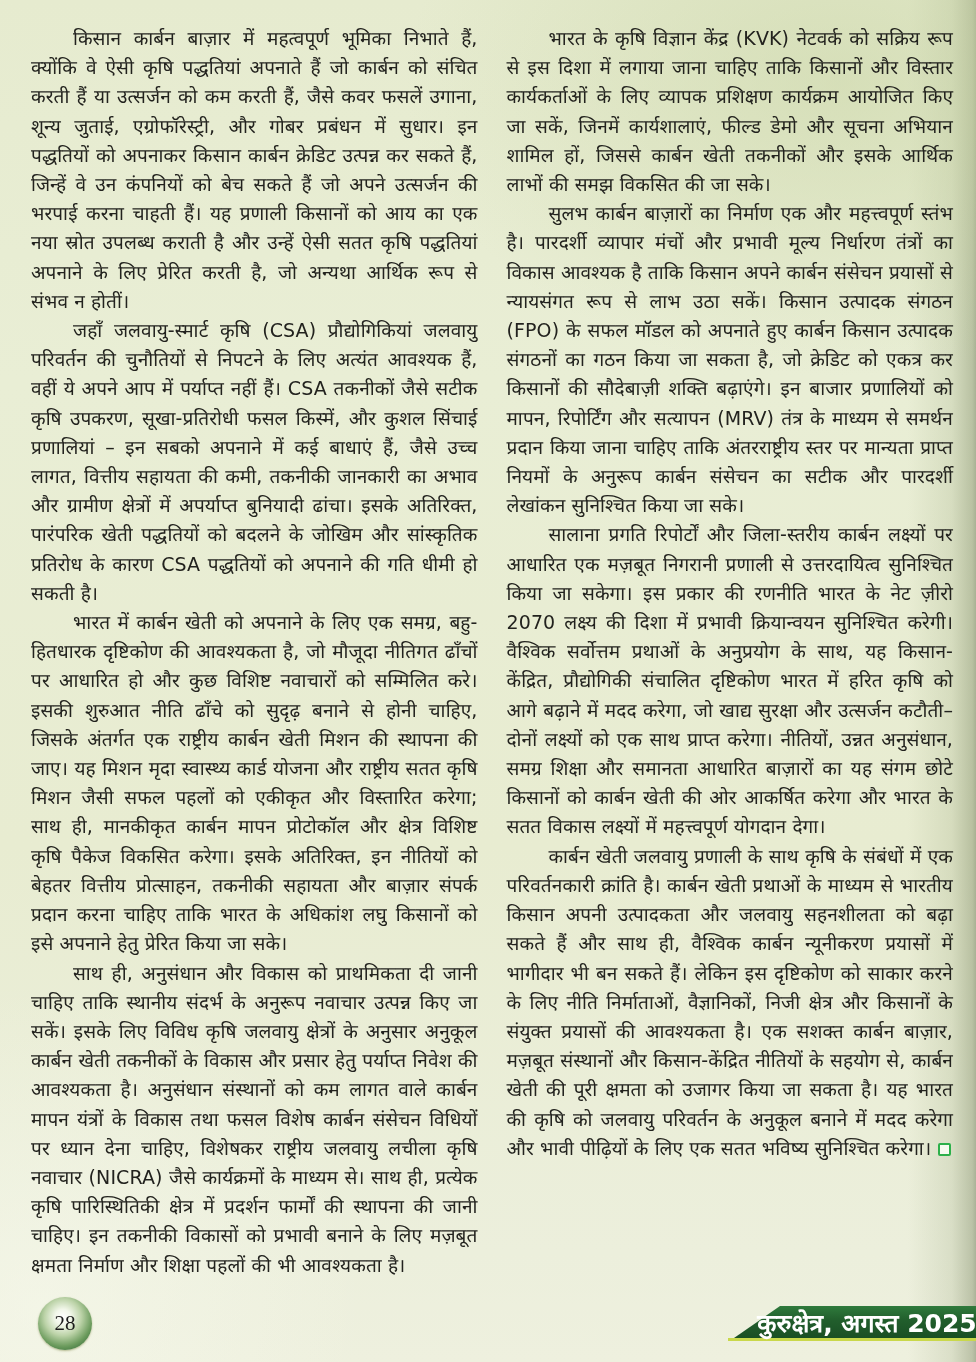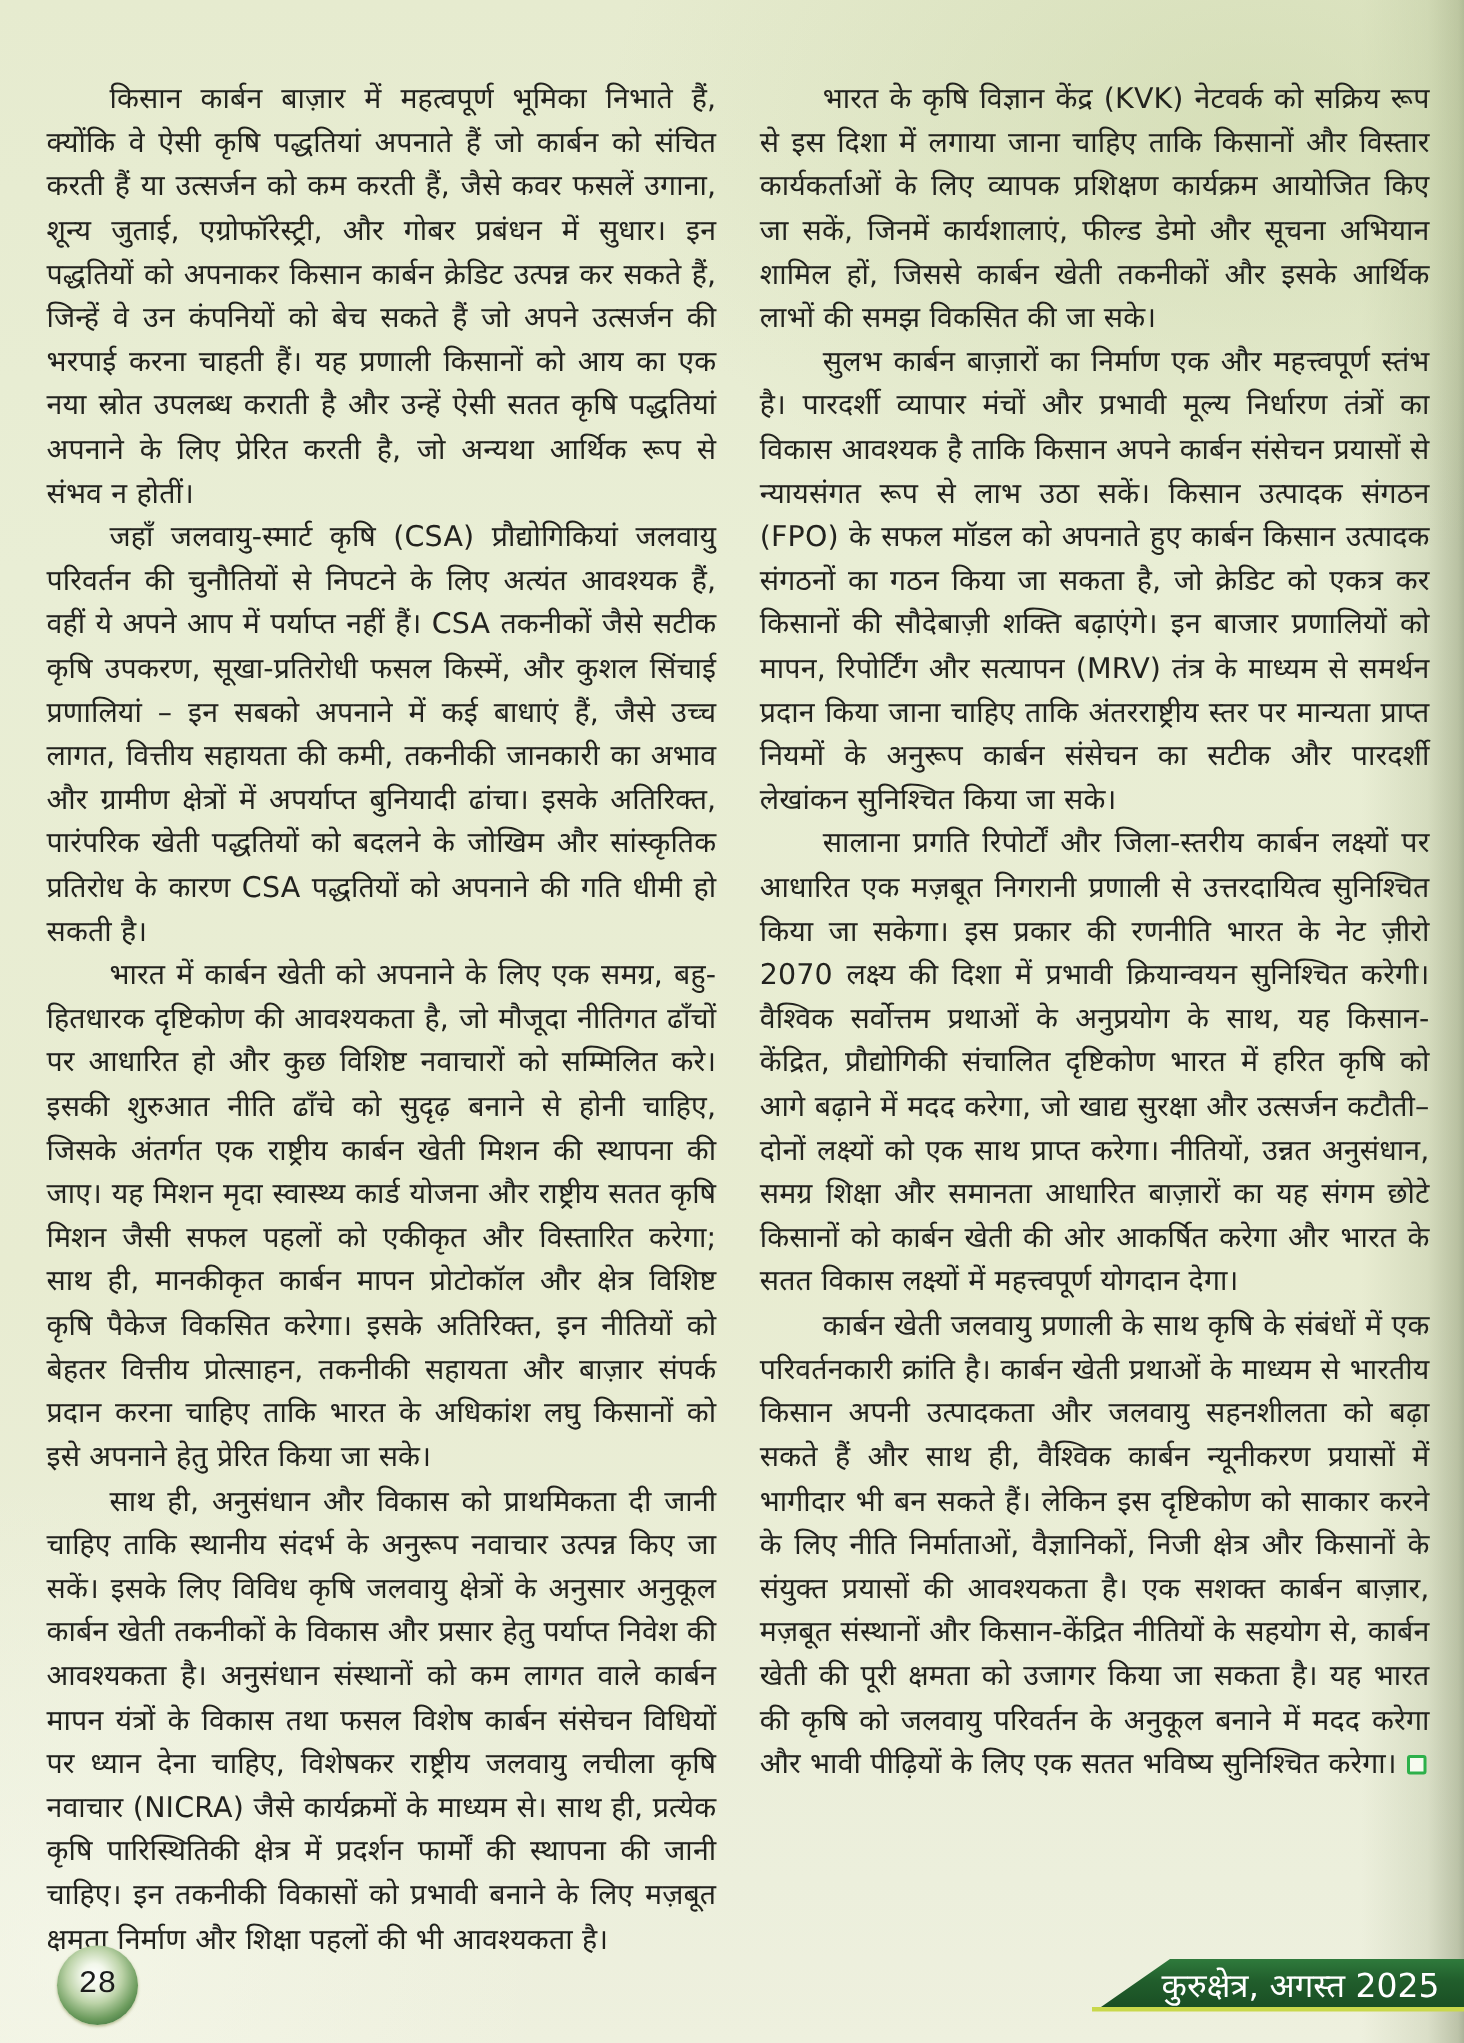--- a/index.html
+++ b/index.html
@@ -30,21 +30,20 @@
     top: 24px; left: 31px; right: 23px;
     display: flex;
     gap: 29px;
   }
   .col {
     flex: 1 1 0;
     text-align: justify;
     font-size: 19px;
     line-height: 29.2px;
     letter-spacing: 0.1px;
-    margin-top: 28px;
   }
   .para { margin: 0; text-indent: 42px; }
   .heading {
     margin: 3px 0 3px 0;
     font-size: 20px;
     line-height: 29px;
     font-weight: bold;
     color: var(--accent_green);
     text-indent: 0;
     text-align: left;
@@ -63,21 +62,21 @@
     position: absolute;
     left: 38px; top: 1297px;
     width: 54px; height: 53px;
     border-radius: 50%;
     background: radial-gradient(circle at 46% 38%,
       #ffffff 0%, #f2f7ea 18%, #bcd3a8 42%, #6d9c5e 66%, #39703a 85%, #2a5a2c 100%);
     box-shadow: 0 1px 2px rgba(120,130,60,0.5);
     display: flex; align-items: center; justify-content: center;
   }
   .page-num-badge span {
-    font-family: Liberation Mono, monospace;
+    font-family: Liberation Serif, serif;
     font-size: 21px;
     color: #1c1c1c;
   }
   .footer-banner {
     position: absolute;
     right: 0; top: 1306px;
     width: 248px; height: 35px;
   }
   .banner-shape {
     position: absolute;
@@ -89,22 +88,22 @@
     position: absolute;
     left: 0; right: 0; bottom: 0;
     height: 3px;
     background: var(--underline_yellow);
   }
   .banner-label {
     position: absolute;
     left: 52px; right: 22px; top: 0; bottom: 3px;
     display: flex; align-items: center; justify-content: center;
     color: #ffffff;
-    font-weight: normal;
-    font-size: 22px;
+    font-weight: bold;
+    font-size: 25px;
     white-space: nowrap;
   }
 </style>
 </head>
 <body>
 
 <div class="page">
 
   <div class="columns">
     <div class="col">

